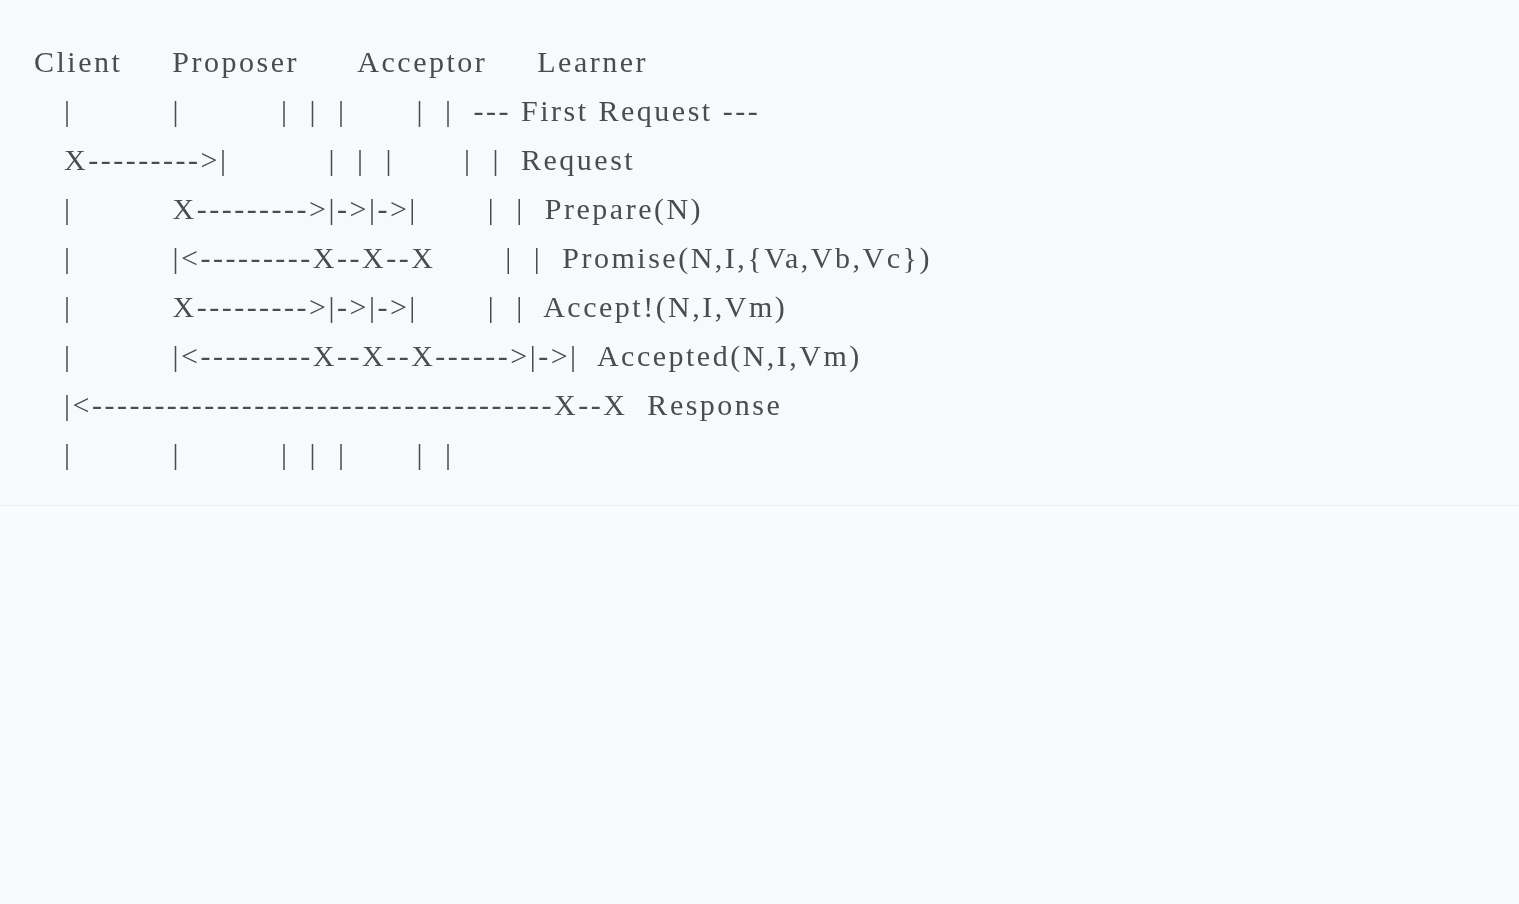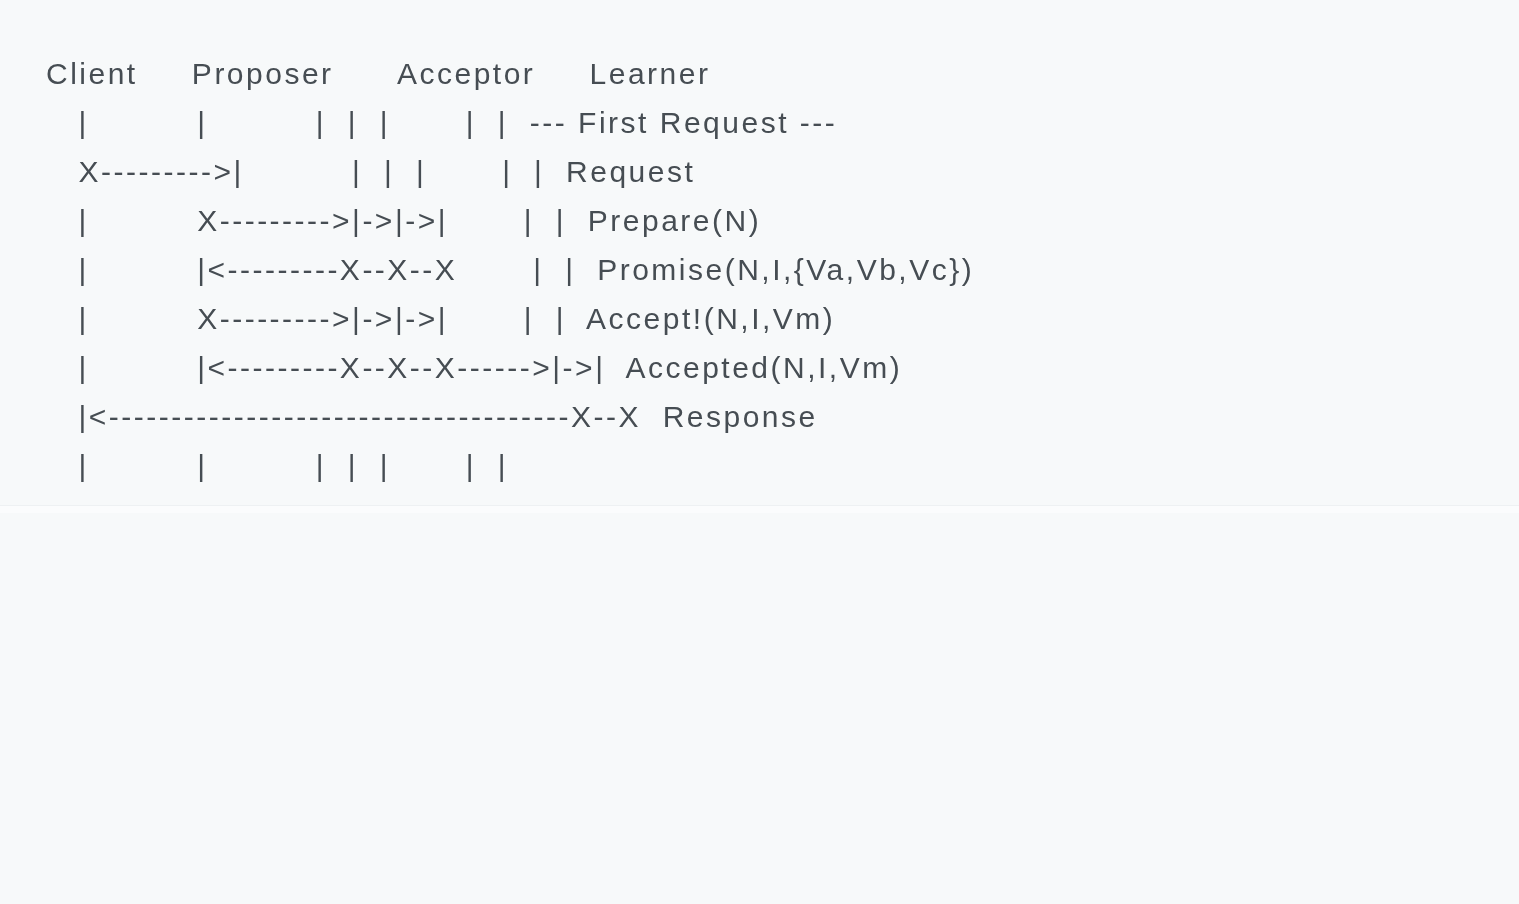--- a/index.html
+++ b/index.html
@@ -33,26 +33,26 @@
     top: 505px;
     width: 1519px;
     height: 8px;
     background: #fbfcfd;
     border-top: 1px solid #eef1f3;
     border-bottom: 1px solid #ffffff;
   }
 
   
   pre.ascii {
-    margin: 16px;
+    margin: 4px;
     padding: 0;
     position: absolute;
     white-space: pre;
     color: #3c4349;
-    font-family: Liberation Sans, sans-serif;
+    font-family: Liberation Serif, serif;
     font-weight: 400;
     -webkit-font-smoothing: antialiased;
   }
 
   #ascii-first {
     left: 30px;
     top: 33px;
     font-size: 30px;
     line-height: 49px;
     letter-spacing: 2.5px;

